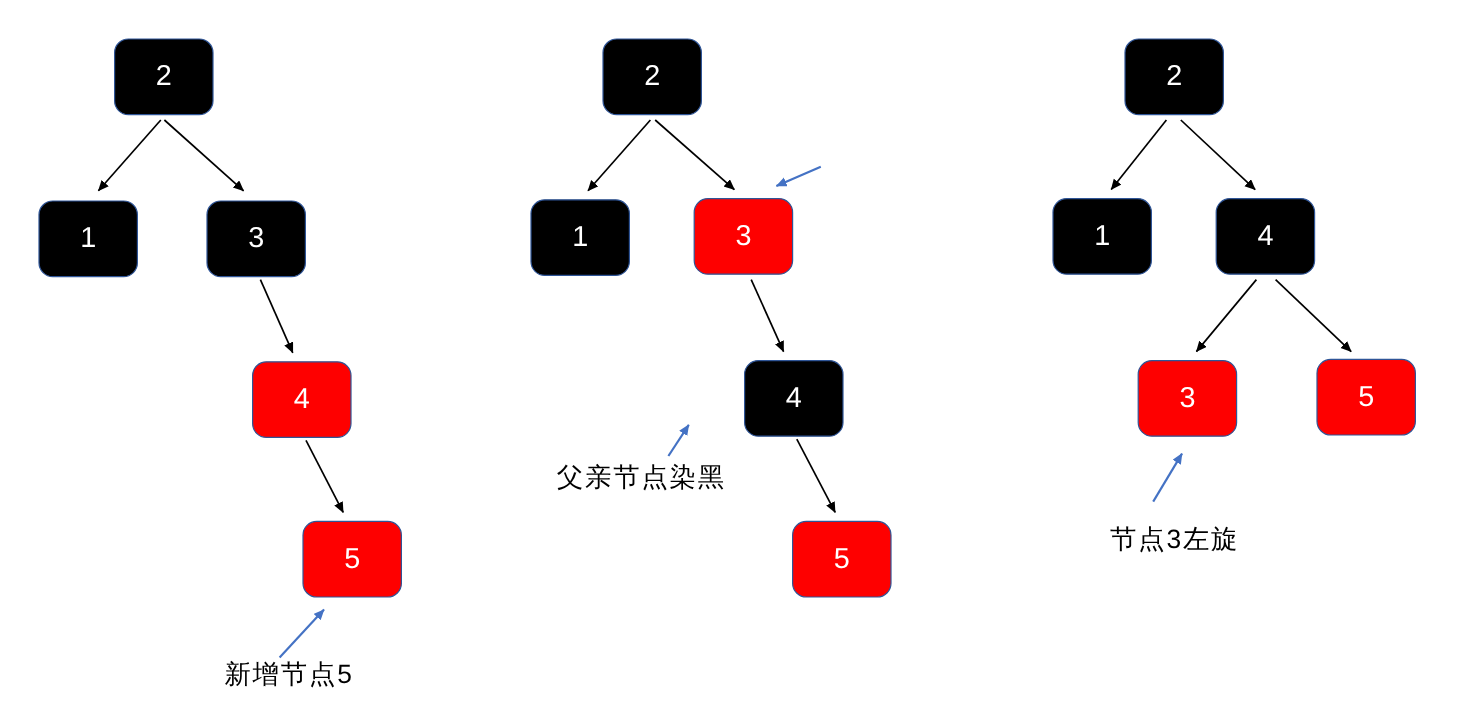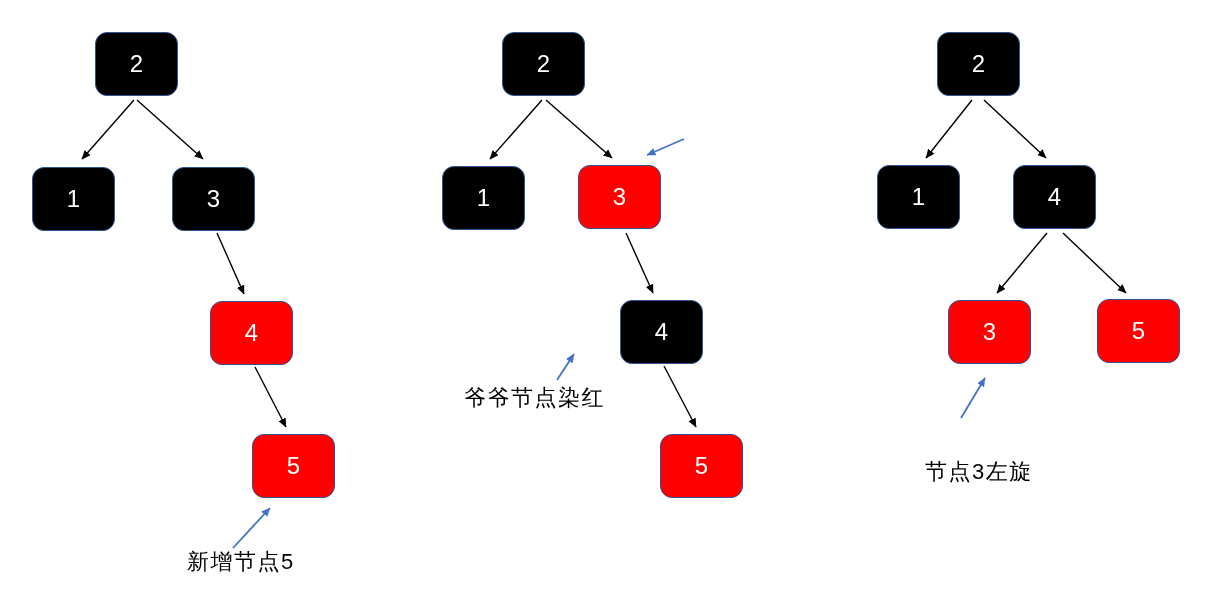--- a/index.html
+++ b/index.html
@@ -69,16 +69,16 @@
   <div class="node" style="left:620px;top:300px;" data-color="black">4</div>
   <div class="node" style="left:660px;top:434px;" data-color="red">5</div>
 
   <div class="node" style="left:937px;top:32px;" data-color="black">2</div>
   <div class="node" style="left:877px;top:165px;" data-color="black">1</div>
   <div class="node" style="left:1013px;top:165px;" data-color="black">4</div>
   <div class="node" style="left:948px;top:300px;" data-color="red">3</div>
   <div class="node" style="left:1097px;top:299px;" data-color="red">5</div>
 
   <div class="note" style="left:177px;top:549px;margin-left:10px;">新增节点5</div>
-  <div class="note" style="left:464px;top:385px;">爷爷节点染红</div>
-  <div class="note" style="left:925px;top:437px;margin-top:22px;">节点3左旋</div>
+  <div class="note" style="left:464px;top:385px;">父亲节点染黑</div>
+  <div class="note" style="left:925px;top:437px;">节点3左旋</div>
 
 </div>
 
 </body></html>

